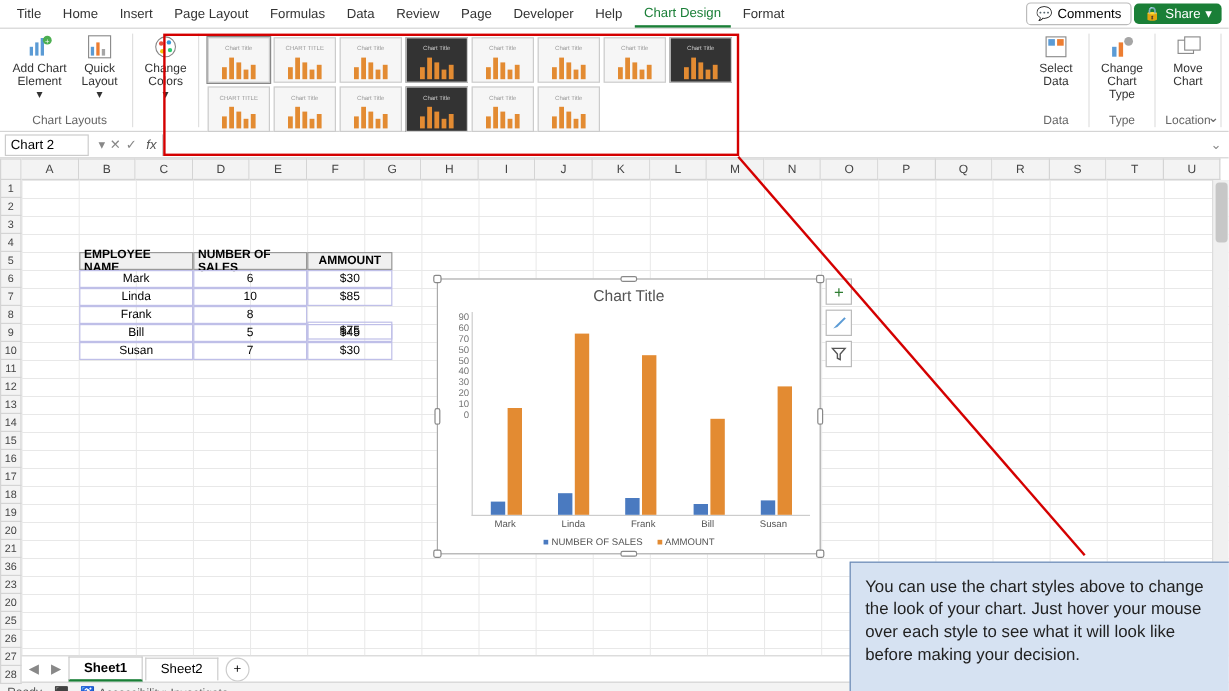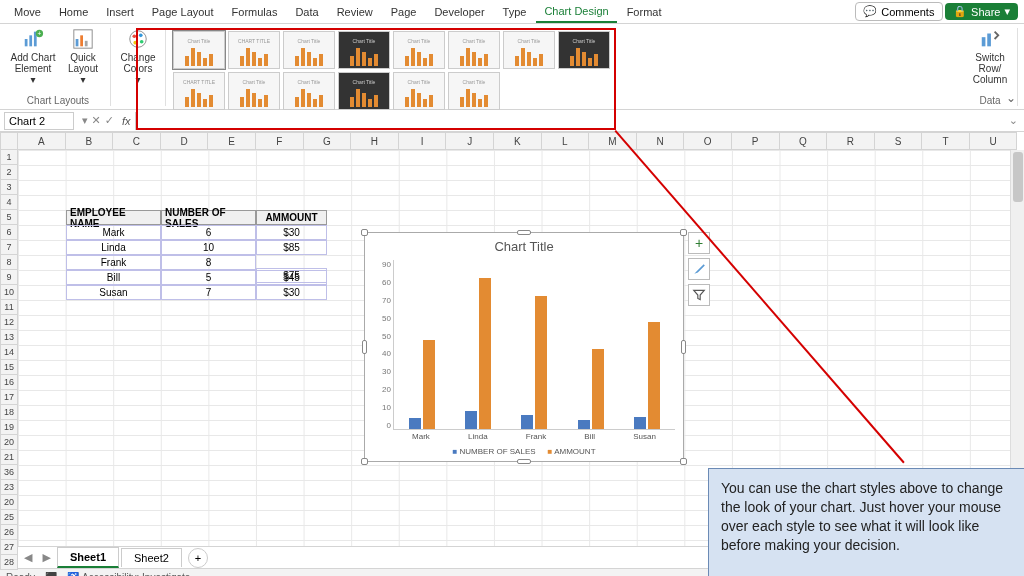--- a/index.html
+++ b/index.html
@@ -44,21 +44,21 @@
   .hdr-cell { background: #f0f0f0; border: 1px solid #999; font-weight: 600; justify-content: center; }
   .data-cell { border: 1px solid #bfbfe8; justify-content: center; }
   .cB { left: 48px; width: 95px; }
   .cC { left: 143px; width: 95px; }
   .cD { left: 238px; width: 71px; }
   .chart-box { position: absolute; left: 346px; top: 82px; width: 320px; height: 230px; border: 1px solid #aaa; background: #fff; }
   .chart-handle { position: absolute; width: 7px; height: 7px; background: #fff; border: 1px solid #888; border-radius: 2px; }
   .chart-side { position: absolute; background: #fff; border: 1px solid #888; border-radius: 2px; }
   .chart-title { text-align: center; font-size: 13px; color: #555; padding: 6px 0; }
   .plot { position: relative; height: 170px; margin: 0 8px; display: flex; }
-  .yaxis { width: 20px; display: flex; flex-direction: column; justify-content: space-between; align-items: flex-end; font-size: 8px; color: #777; padding-right: 2px; }
+  .yaxis { width: 20px; display: flex; flex-direction: column; align-items: flex-end; font-size: 8px; color: #777; padding-right: 2px; }
   .bars-wrap { flex: 1; display: flex; align-items: flex-end; justify-content: space-around; border-left: 1px solid #ccc; border-bottom: 1px solid #ccc; position: relative; }
   .bar-group { display: flex; gap: 2px; align-items: flex-end; }
   .bar1 { width: 12px; background: #4a7ac0; }
   .bar2 { width: 12px; background: #e38b32; }
   .xlabels { display: flex; justify-content: space-around; font-size: 8px; color: #555; margin: 2px 8px 0 28px; }
   .legend { display: flex; justify-content: center; gap: 12px; font-size: 8px; color: #555; margin-top: 6px; }
   .legend span::before { content: "■ "; }
   .legend .l1::before { color: #4a7ac0; }
   .legend .l2::before { color: #e38b32; }
   .chart-btns { position: absolute; left: 670px; top: 82px; display: flex; flex-direction: column; gap: 4px; }
@@ -70,30 +70,30 @@
   .sheet-tab { padding: 3px 12px; font-size: 11px; border: 1px solid #ccc; border-bottom: none; background: #fff; cursor: pointer; }
   .sheet-tab.active { font-weight: 600; border-bottom: 2px solid #1a7f37; }
   .sheet-add { width: 20px; height: 20px; border: 1px solid #ccc; border-radius: 10px; display: flex; align-items: center; justify-content: center; margin-left: 4px; cursor: pointer; }
   .statusbar { display: flex; align-items: center; height: 18px; background: #f3f3f3; border-top: 1px solid #d4d4d4; font-size: 10px; color: #555; padding: 0 6px; gap: 10px; }
   .statusbar .sp { flex: 1; }
 </style>
 </head>
 <body>
 
 <div class="tabbar">
-  <div class="tab">Move</div>
+  <div class="tab">Title</div>
   <div class="tab">Home</div>
   <div class="tab">Insert</div>
   <div class="tab">Page Layout</div>
   <div class="tab">Formulas</div>
   <div class="tab">Data</div>
   <div class="tab">Review</div>
   <div class="tab">Page</div>
   <div class="tab">Developer</div>
-  <div class="tab">Type</div>
+  <div class="tab">Help</div>
   <div class="tab active">Chart Design</div>
   <div class="tab">Format</div>
   <div class="tabspacer"></div>
   <div class="btn-pill">
       <span>💬</span>
       <span>Comments</span>
     </div>
   <div class="btn-pill btn-share">
       <span>🔒</span>
       <span>Share</span>
@@ -281,28 +281,49 @@
             <span style="height:12px"></span>
           </div>
         </div>
     </div>
   </div>
   <div style="flex:1"></div>
   <div class="rgroup">
     <div class="rrow">
       <div class="rbtn">
         <svg class="ricon" viewBox="0 0 24 24">
-            <rect x="3" y="10" width="4" height="10" fill="#5b9bd5"></rect>
-            <rect x="9" y="6" width="4" height="14" fill="#5b9bd5"></rect>
-            <path d="M17 4 L21 8 L17 12" fill="none" stroke="#666" stroke-width="2"></path>
+            <rect x="3" y="3" width="18" height="18" fill="none" stroke="#888"></rect>
+            <rect x="5" y="5" width="6" height="6" fill="#5b9bd5"></rect>
+            <rect x="13" y="5" width="6" height="6" fill="#ed7d31"></rect>
           </svg>
-        <span>Switch Row/ Column</span>
+        <span>Select Data</span>
       </div>
     </div>
     <div class="rlabel">Data</div>
+  </div>
+  <div class="rgroup">
+    <div class="rbtn">
+      <svg class="ricon" viewBox="0 0 24 24">
+          <rect x="3" y="12" width="4" height="9" fill="#5b9bd5"></rect>
+          <rect x="9" y="8" width="4" height="13" fill="#ed7d31"></rect>
+          <circle cx="18" cy="7" r="4" fill="#a5a5a5"></circle>
+        </svg>
+      <span>Change Chart Type</span>
+    </div>
+    <div class="rlabel">Type</div>
+  </div>
+  <div class="rgroup">
+    <div class="rbtn">
+      <svg class="ricon" viewBox="0 0 24 24">
+          <rect x="3" y="6" width="14" height="12" fill="none" stroke="#888"></rect>
+          <rect x="9" y="3" width="14" height="12" fill="#fff" stroke="#888"></rect>
+        </svg>
+      <span>Move Chart</span>
+    </div>
+    <div class="rlabel">Location</div>
   </div>
   <div class="ribbon-collapse">⌄</div>
 </div>
 
 <div class="styles-outline"></div>
 <div class="styles-line" style="top:130px;left:616px;width:440px;transform:rotate(49deg);"></div>
 
 <div class="namebox-row">
   <div class="namebox">Chart 2</div>
   <div class="fx-icons">

